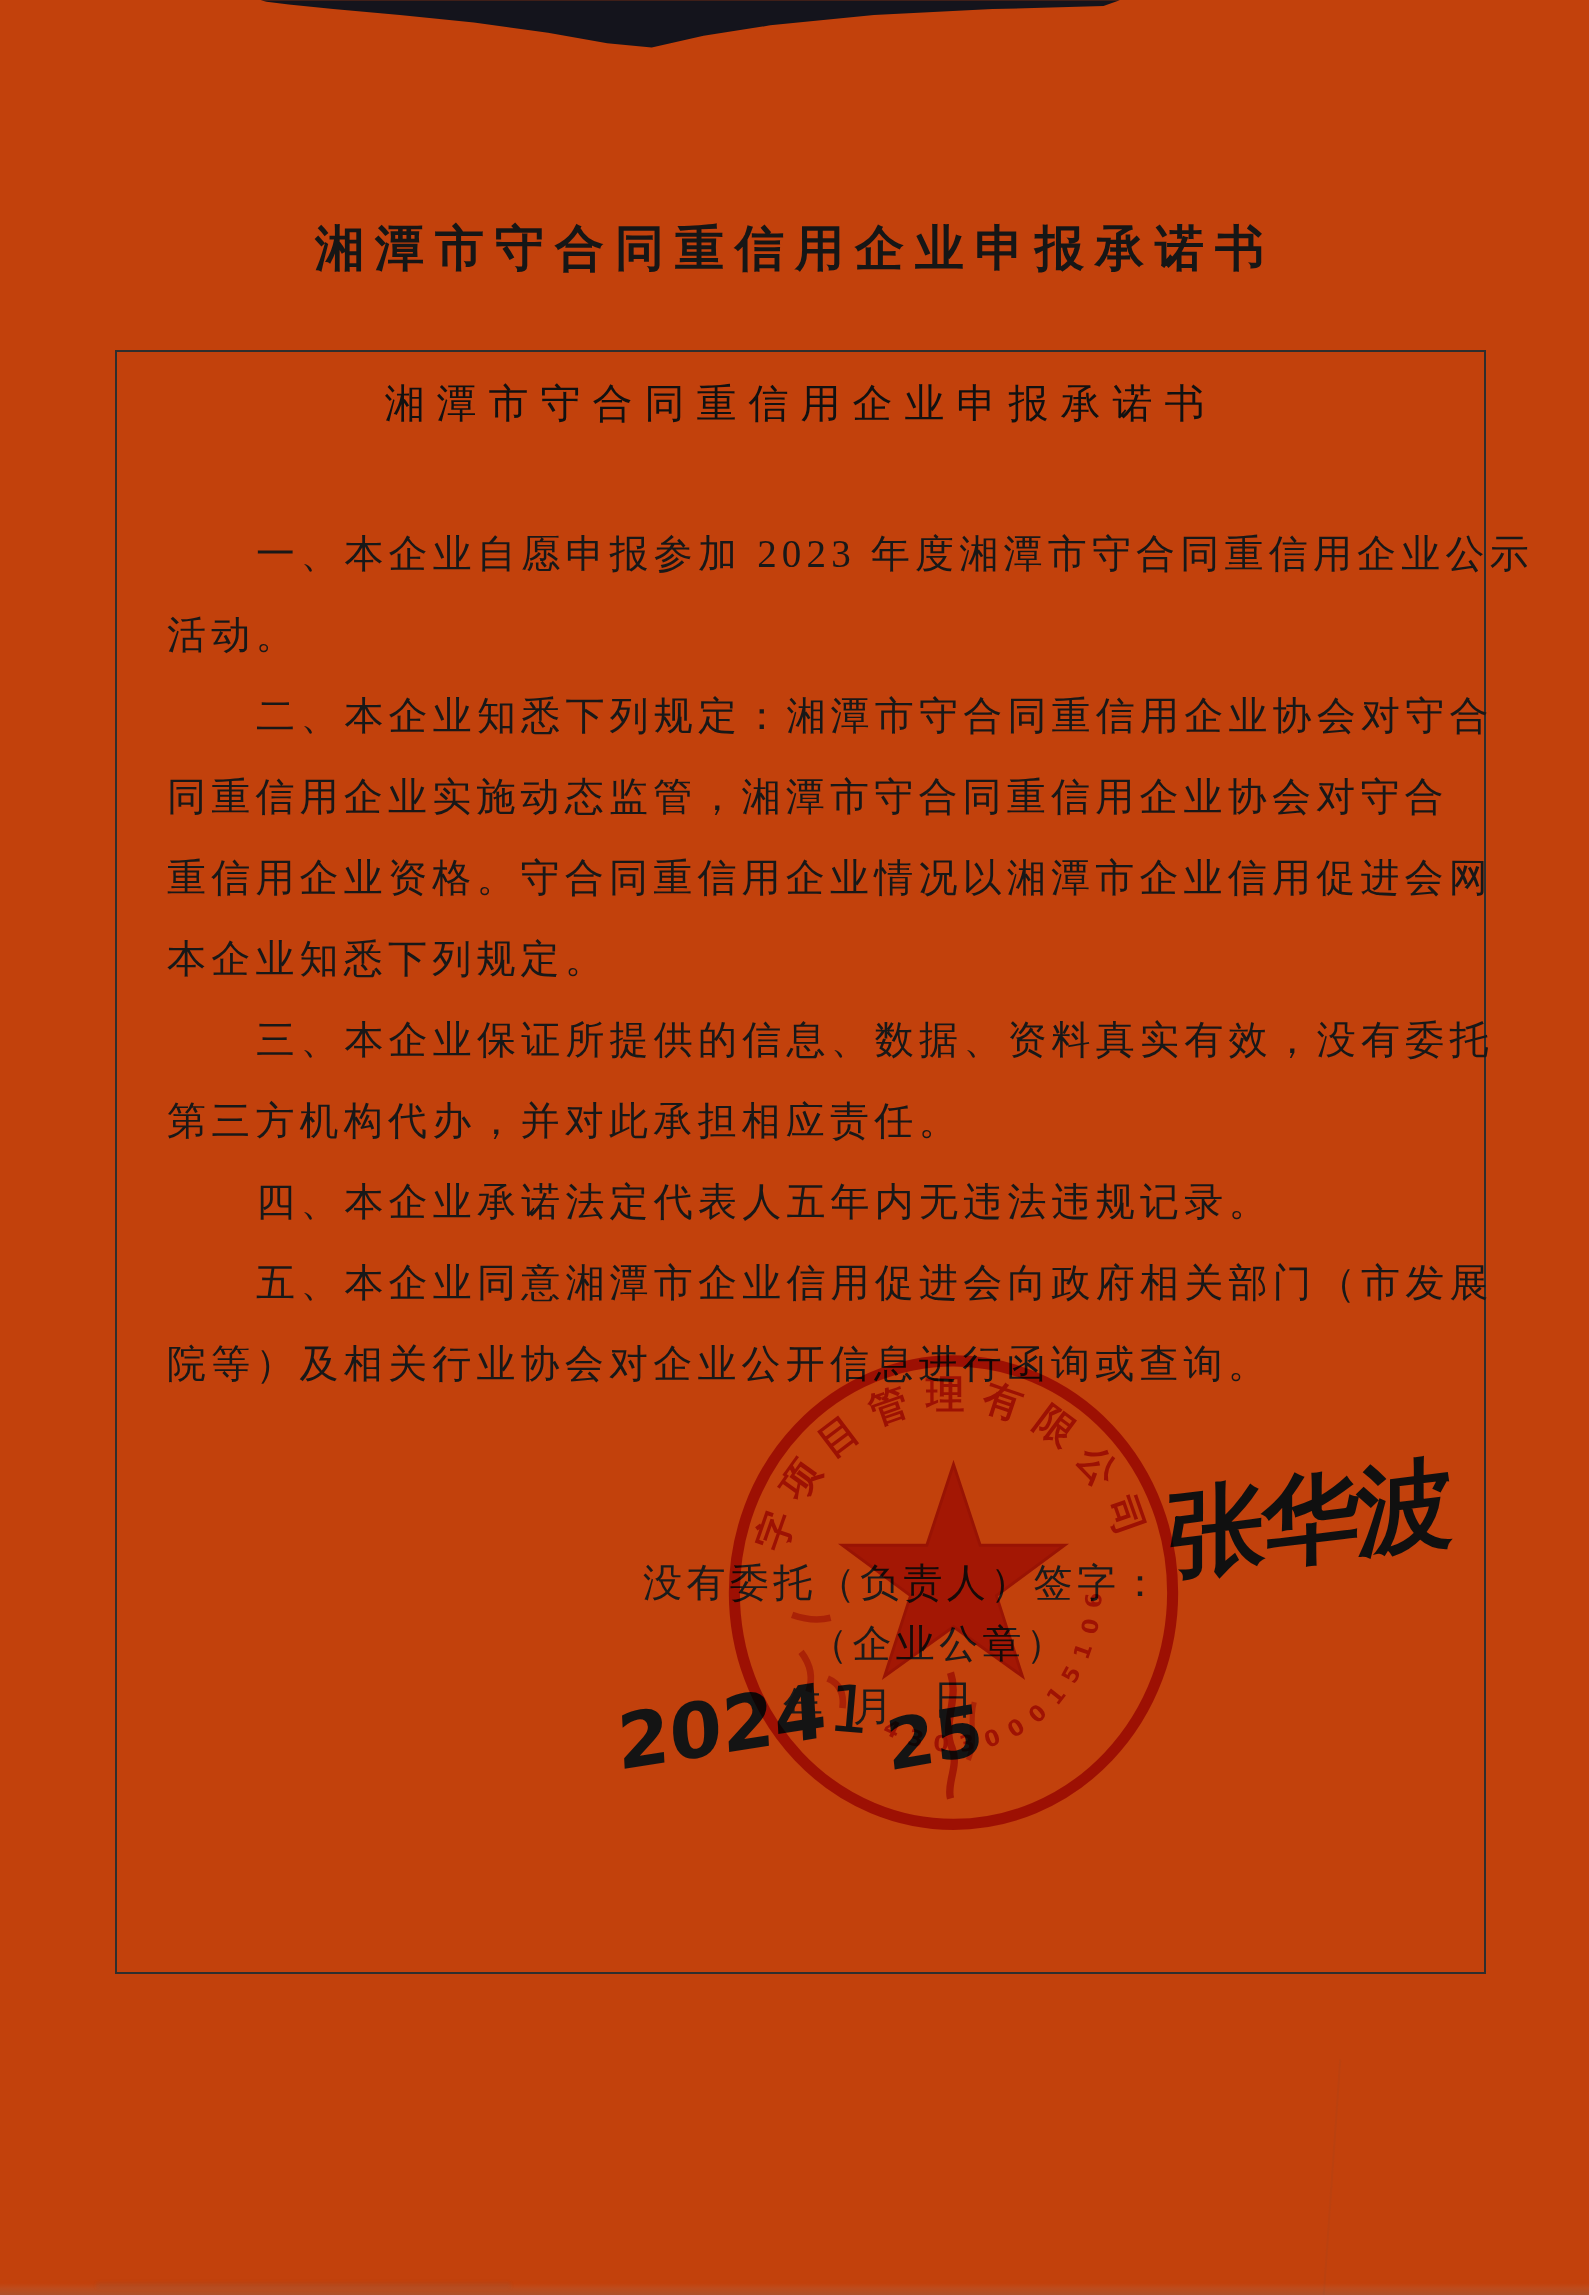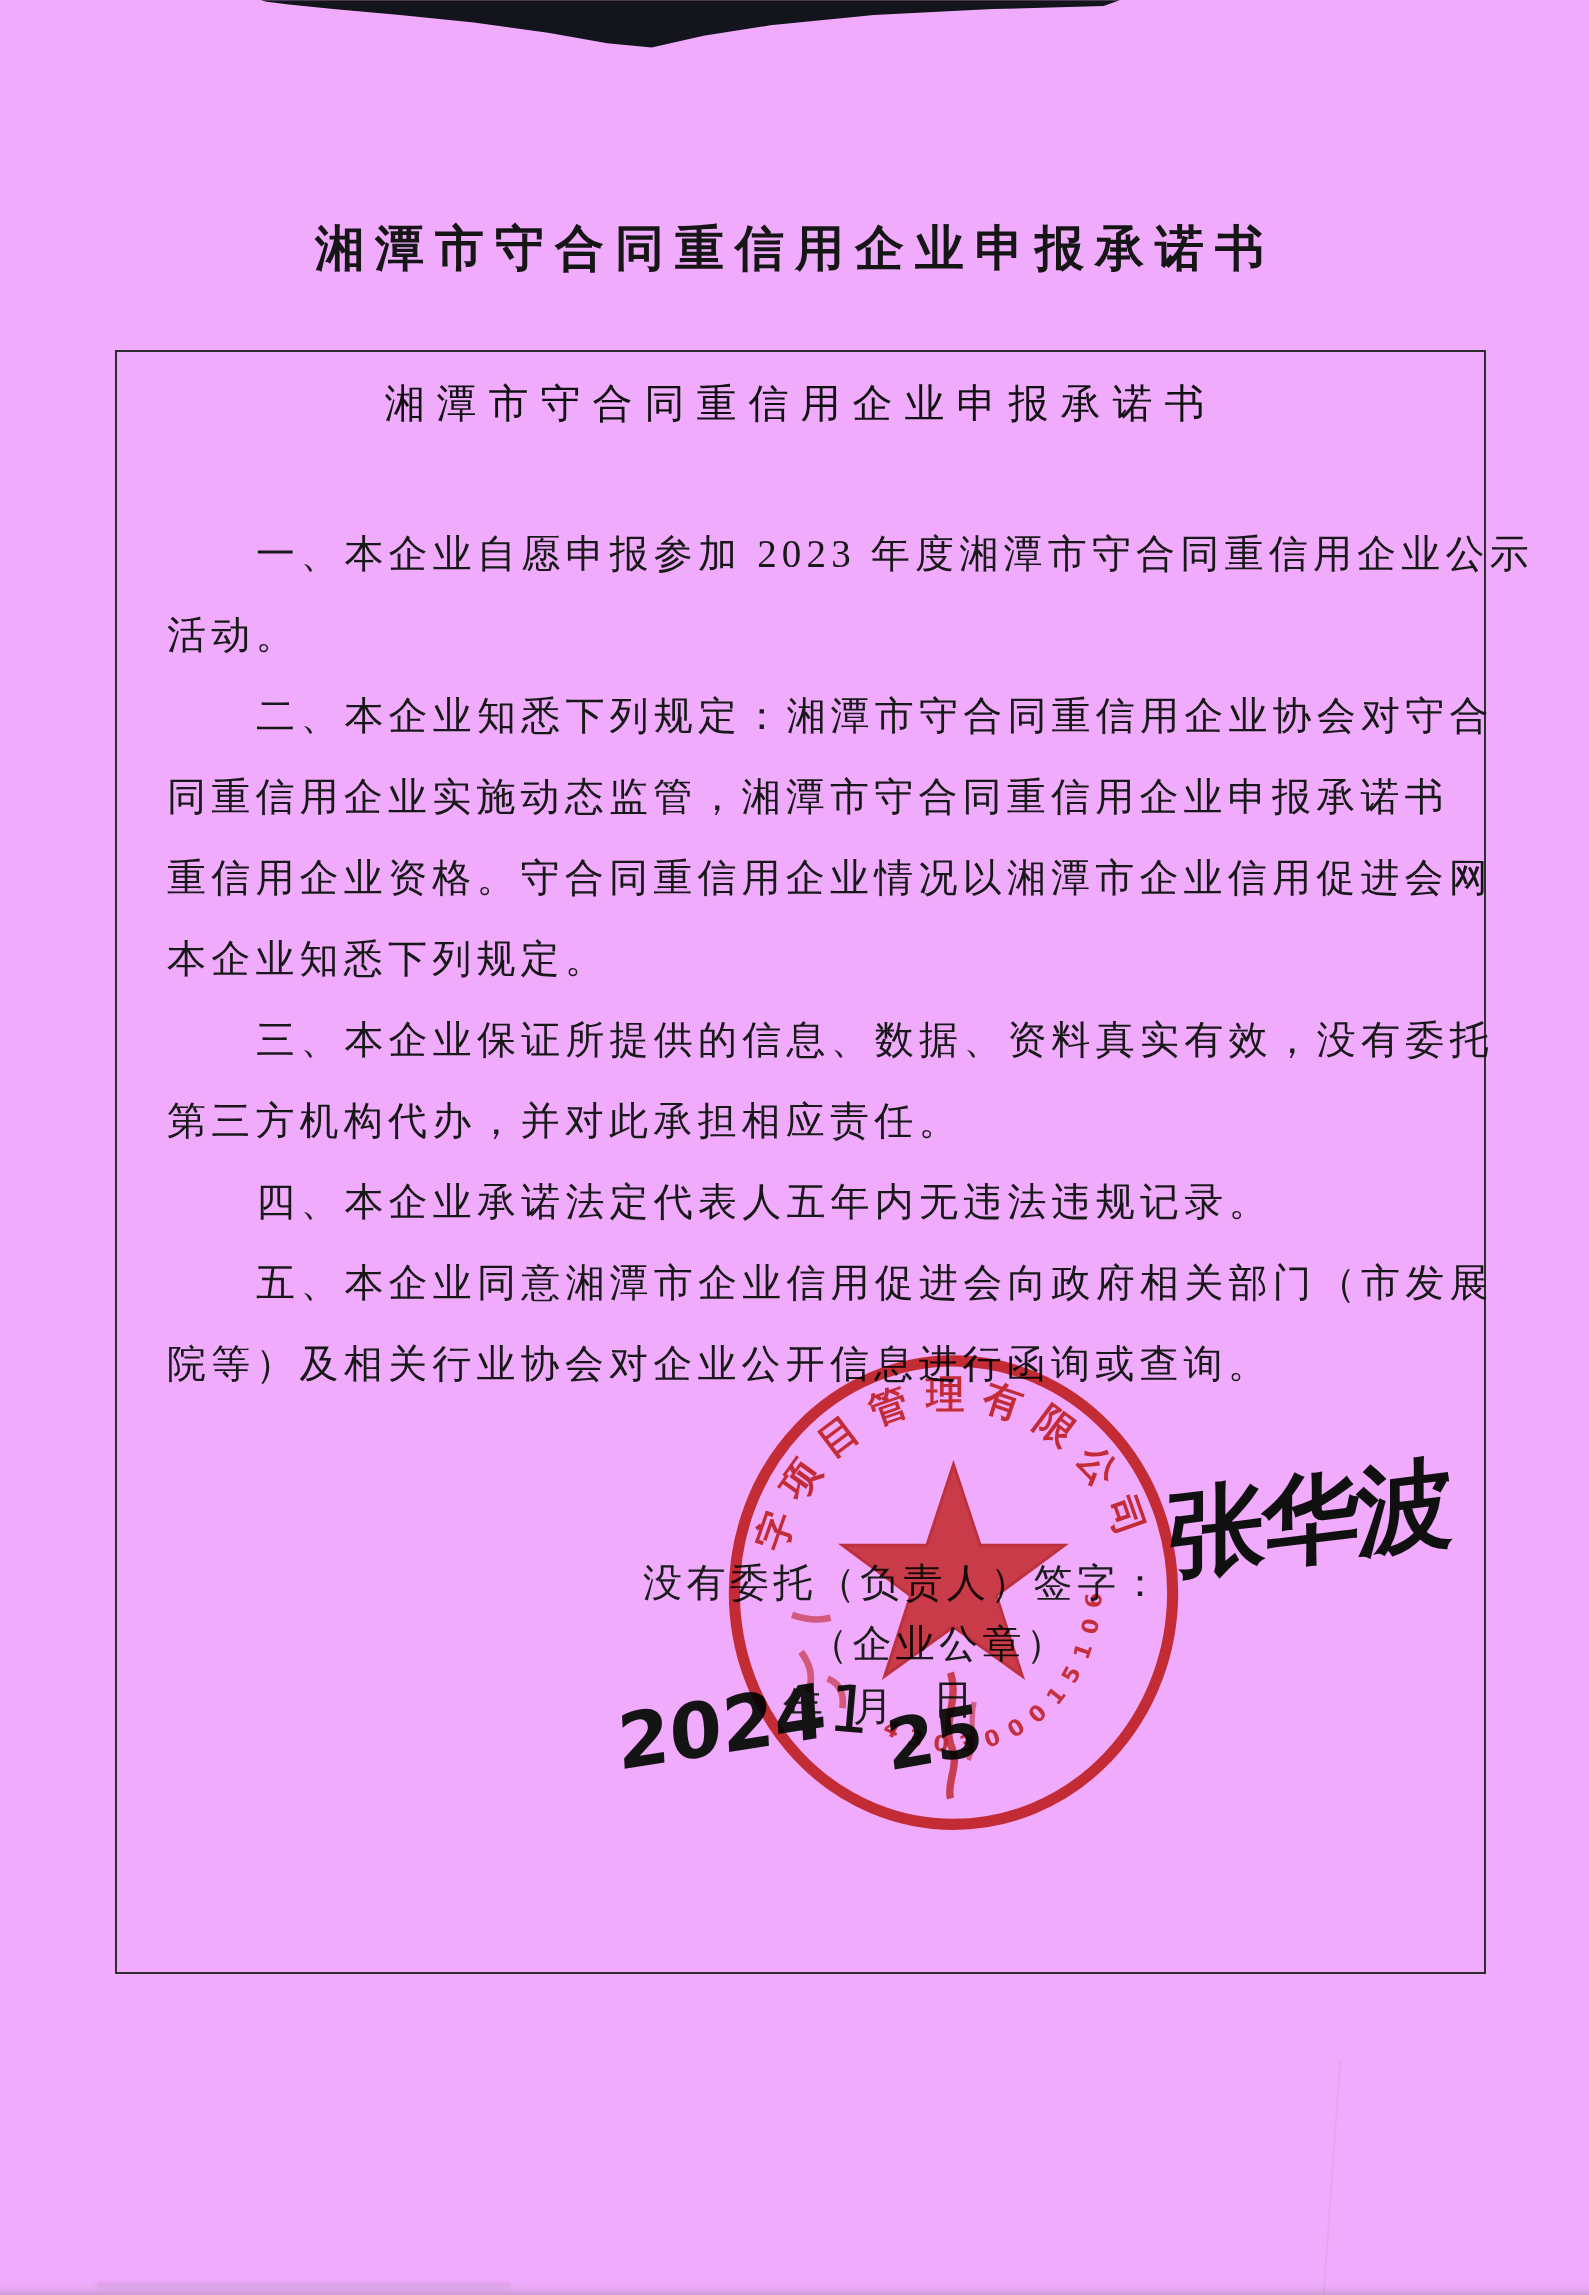--- a/index.html
+++ b/index.html
@@ -1,19 +1,19 @@
 <!DOCTYPE html>
 <html style="font-size:12px"><head>
 <meta charset="utf-8">
 <style>
   html,body{margin:0;padding:0;background:#e9e9e9;}
   .page{
     position:relative;
     width:1590px;height:2295px;
-    background:#f0abfc;
+    background:#c2410c;
     overflow:hidden;
     font-family:"Liberation Serif","DejaVu Serif",serif;
     color:#1b1b1b;
   }
   
   .scan-top{position:absolute;top:0;left:0;width:1590px;height:67px;}
   .smudge-bottom{
     position:absolute;bottom:0;left:0;width:100%;height:12px;
     background:linear-gradient(to top, rgba(120,120,120,.28), rgba(160,160,160,.10) 60%, transparent);
   }
@@ -92,21 +92,21 @@
   </svg>
 
   <div class="main-title">湘潭市守合同重信用企业申报承诺书</div>
 
   <div class="decl-box">
     <div class="box-title">湘潭市守合同重信用企业申报承诺书</div>
     <div class="bodytext">
       <div class="line indent">一、本企业自愿申报参加 2023 年度湘潭市守合同重信用企业公示</div>
       <div class="line">活动。</div>
       <div class="line indent">二、本企业知悉下列规定：湘潭市守合同重信用企业协会对守合</div>
-      <div class="line">同重信用企业实施动态监管，湘潭市守合同重信用企业申报承诺书</div>
+      <div class="line">同重信用企业实施动态监管，湘潭市守合同重信用企业协会对守合</div>
       <div class="line">重信用企业资格。守合同重信用企业情况以湘潭市企业信用促进会网</div>
       <div class="line">本企业知悉下列规定。</div>
       <div class="line indent">三、本企业保证所提供的信息、数据、资料真实有效，没有委托</div>
       <div class="line">第三方机构代办，并对此承担相应责任。</div>
       <div class="line indent">四、本企业承诺法定代表人五年内无违法违规记录。</div>
       <div class="line indent">五、本企业同意湘潭市企业信用促进会向政府相关部门（市发展</div>
       <div class="line">院等）及相关行业协会对企业公开信息进行函询或查询。</div>
     </div>
   </div>
 

